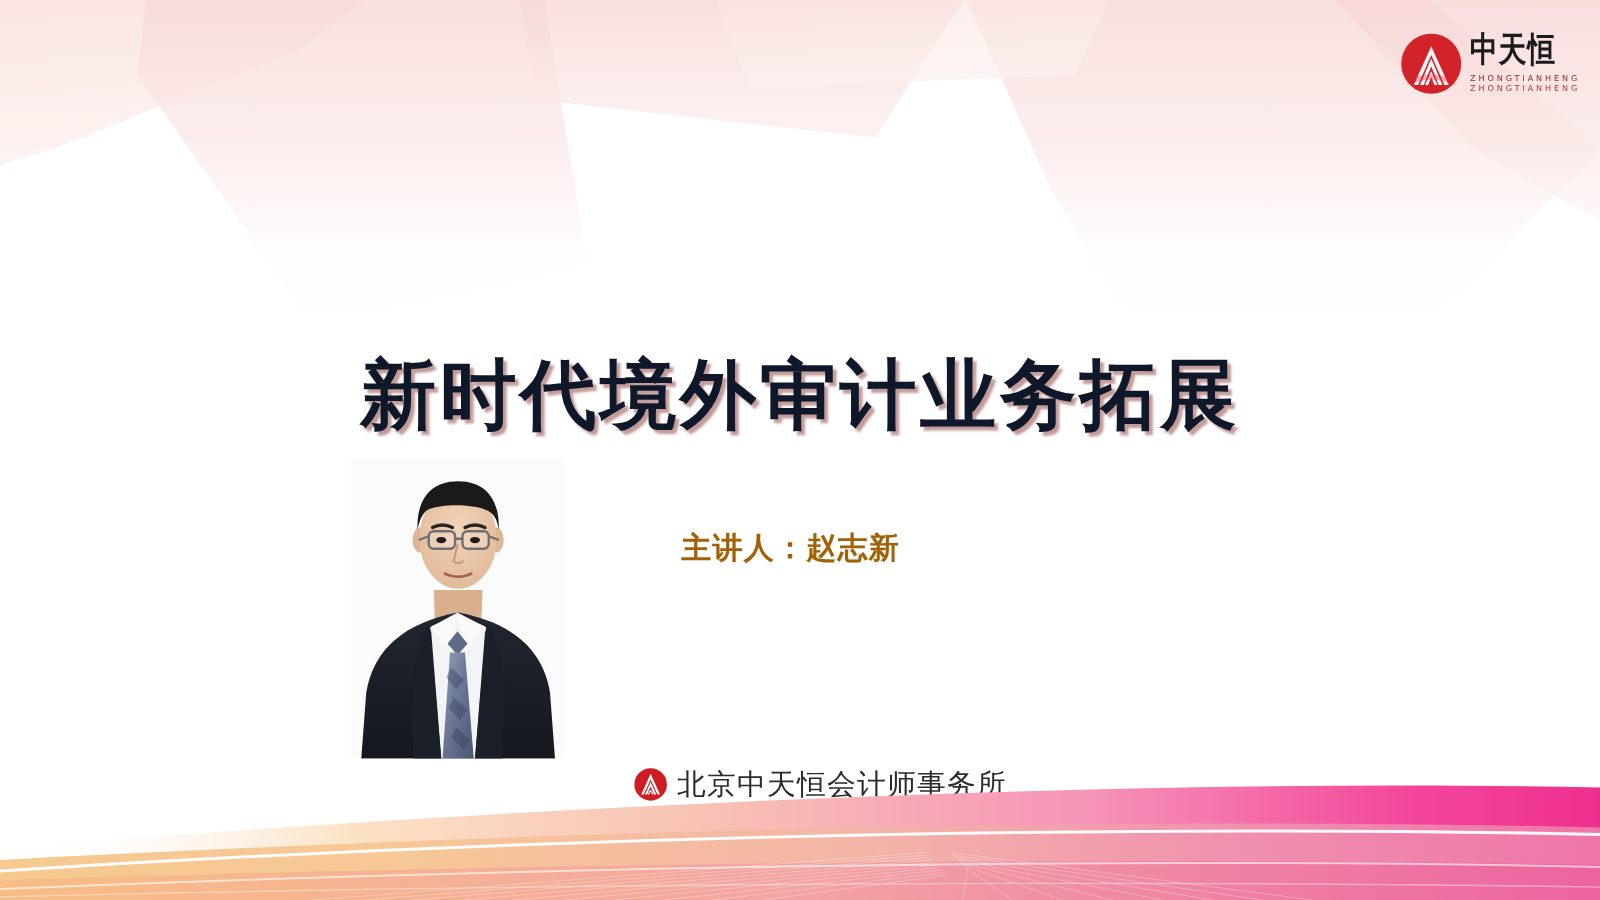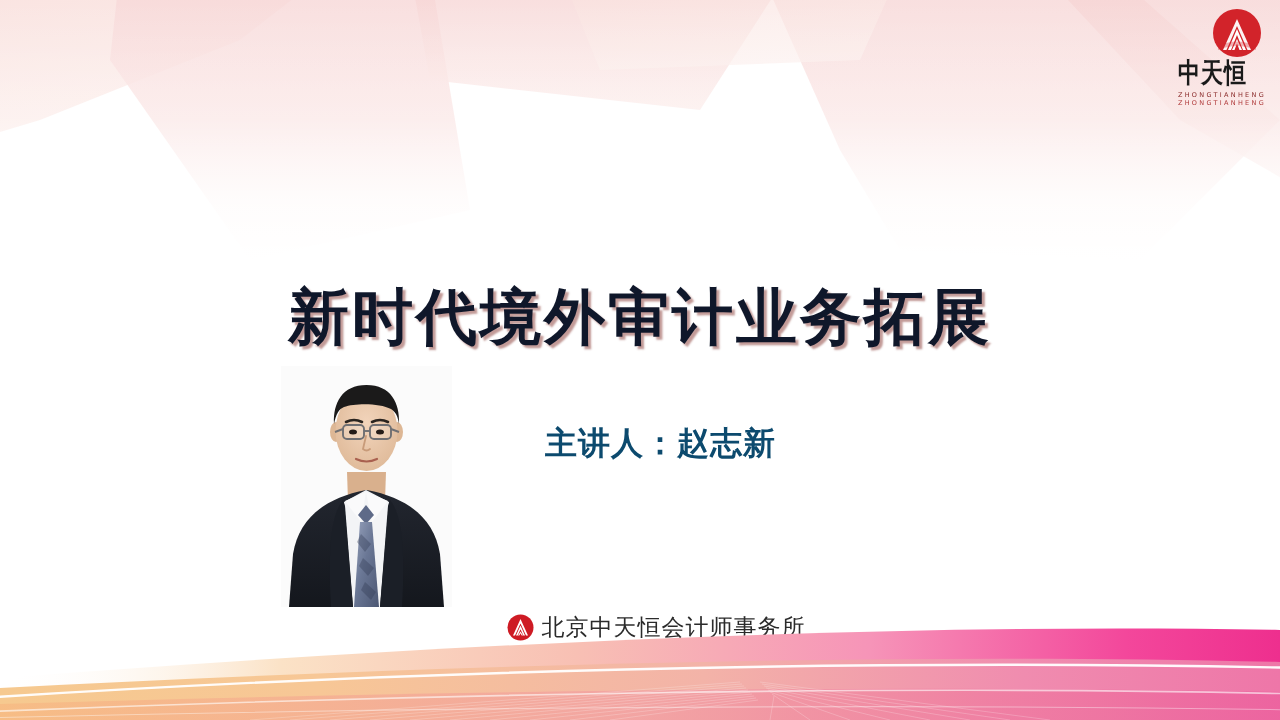--- a/index.html
+++ b/index.html
@@ -41,26 +41,25 @@
     color: #C8131A;
     letter-spacing: 2px;
     line-height: 1.2;
     white-space: nowrap;
   }
 
   
   .logo-wrap {
     position: absolute;
     right: 14px;
-    top: 6px;
+    top: 20px;
     width: 148px;
     height: 64px;
     display: flex;
-    align-items: flex-end;
-    flex-direction: column;
+    align-items: center;
   }
   .logo-emblem {
     position: relative;
     width: 56px;
     height: 56px;
     flex: 0 0 auto;
   }
   .logo-text-block {
     margin-left: 2px;
     display: flex;
@@ -114,23 +113,23 @@
     height: 241px;
     background: #ffffff;
     overflow: hidden;
   }
 
   
   .speaker-line {
     position: absolute;
     left: 545px;
     top: 422px;
-    font-size: 32px;
+    font-size: 24px;
     font-weight: bold;
-    color: #0c4a6e;
+    color: #a16207;
     letter-spacing: 1px;
     white-space: nowrap;
   }
 
   
   .footer-org {
     position: absolute;
     left: 0;
     right: 0;
     top: 612px;

